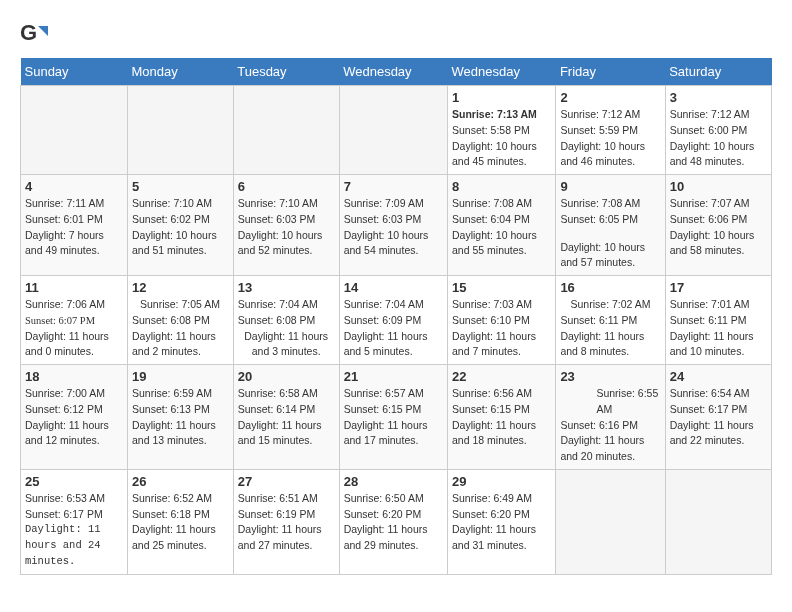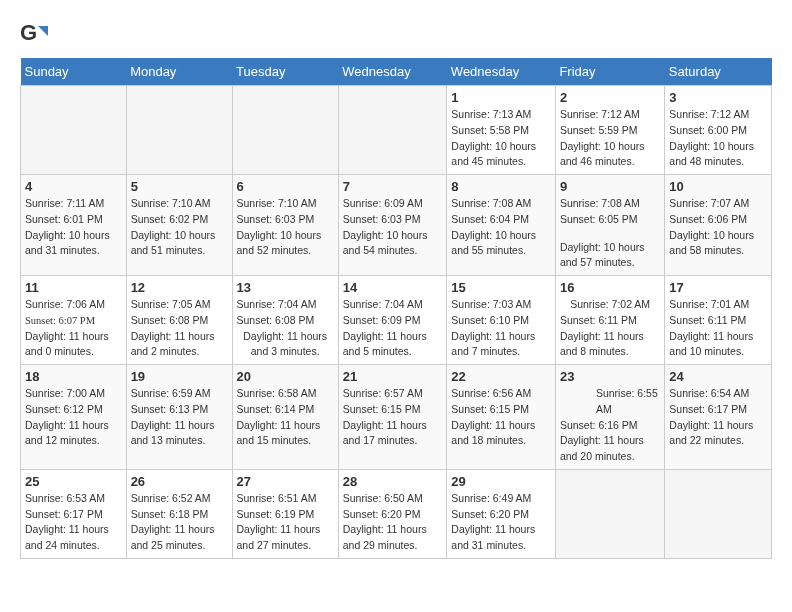--- a/index.html
+++ b/index.html
@@ -120,21 +120,21 @@
   </thead>
   <tbody id="calendar-body">
   <tr>
         <td class="empty-cell"></td>
         <td class="empty-cell"></td>
         <td class="empty-cell"></td>
         <td class="empty-cell"></td>
         <td>
           <span class="day-number">1</span>
           <div class="day-info">
-            <span style="display: block;">Sunrise: 7:13 AM</span>
+            <span style="display: block; font-weight: bold;">Sunrise: 7:13 AM</span>
             <span style="display: block;">Sunset: 5:58 PM</span>
             <span style="display: block;">Daylight: 10 hours and 45 minutes.</span>
           </div>
         </td>
         <td>
           <span class="day-number">2</span>
           <div class="day-info">
             <span style="display: block;">Sunrise: 7:12 AM</span>
             <span style="display: block;">Sunset: 5:59 PM</span>
             <span style="display: block;">Daylight: 10 hours and 46 minutes.</span>
@@ -148,21 +148,21 @@
             <span style="display: block;">Daylight: 10 hours and 48 minutes.</span>
           </div>
         </td>
       </tr>
       <tr>
         <td>
           <span class="day-number">4</span>
           <div class="day-info">
             <span style="display: block;">Sunrise: 7:11 AM</span>
             <span style="display: block;">Sunset: 6:01 PM</span>
-            <span style="display: block;">Daylight: 10 hours and 31 minutes.</span>
+            <span style="display: block;">Daylight: 7 hours and 49 minutes.</span>
           </div>
         </td>
         <td>
           <span class="day-number">5</span>
           <div class="day-info">
             <span style="display: block;">Sunrise: 7:10 AM</span>
             <span style="display: block;">Sunset: 6:02 PM</span>
             <span style="display: block;">Daylight: 10 hours and 51 minutes.</span>
           </div>
         </td>
@@ -170,21 +170,21 @@
           <span class="day-number">6</span>
           <div class="day-info">
             <span style="display: block;">Sunrise: 7:10 AM</span>
             <span style="display: block;">Sunset: 6:03 PM</span>
             <span style="display: block;">Daylight: 10 hours and 52 minutes.</span>
           </div>
         </td>
         <td>
           <span class="day-number">7</span>
           <div class="day-info">
-            <span style="display: block;">Sunrise: 6:09 AM</span>
+            <span style="display: block;">Sunrise: 7:09 AM</span>
             <span style="display: block;">Sunset: 6:03 PM</span>
             <span style="display: block;">Daylight: 10 hours and 54 minutes.</span>
           </div>
         </td>
         <td>
           <span class="day-number">8</span>
           <div class="day-info">
             <span style="display: block;">Sunrise: 7:08 AM</span>
             <span style="display: block;">Sunset: 6:04 PM</span>
             <span style="display: block;">Daylight: 10 hours and 55 minutes.</span>
@@ -212,21 +212,21 @@
           <span class="day-number">11</span>
           <div class="day-info">
             <span style="display: block;">Sunrise: 7:06 AM</span>
             <span style="display: block; font-family: Liberation Serif, serif;">Sunset: 6:07 PM</span>
             <span style="display: block;">Daylight: 11 hours and 0 minutes.</span>
           </div>
         </td>
         <td>
           <span class="day-number">12</span>
           <div class="day-info">
-            <span style="display: block;">Sunrise: 7:05 AM</span>
+            <span style="display: block; margin-left: 8px;">Sunrise: 7:05 AM</span>
             <span style="display: block;">Sunset: 6:08 PM</span>
             <span style="display: block;">Daylight: 11 hours and 2 minutes.</span>
           </div>
         </td>
         <td>
           <span class="day-number">13</span>
           <div class="day-info">
             <span style="display: block;">Sunrise: 7:04 AM</span>
             <span style="display: block;">Sunset: 6:08 PM</span>
             <span style="display: block; text-align: center;">Daylight: 11 hours and 3 minutes.</span>
@@ -322,21 +322,21 @@
             <span style="display: block;">Daylight: 11 hours and 22 minutes.</span>
           </div>
         </td>
       </tr>
       <tr>
         <td>
           <span class="day-number">25</span>
           <div class="day-info">
             <span style="display: block;">Sunrise: 6:53 AM</span>
             <span style="display: block;">Sunset: 6:17 PM</span>
-            <span style="display: block;">Daylight: 11 hours and 24 minutes.</span>
+            <span style="display: block; font-family: Liberation Mono, monospace;">Daylight: 11 hours and 24 minutes.</span>
           </div>
         </td>
         <td>
           <span class="day-number">26</span>
           <div class="day-info">
             <span style="display: block;">Sunrise: 6:52 AM</span>
             <span style="display: block;">Sunset: 6:18 PM</span>
             <span style="display: block;">Daylight: 11 hours and 25 minutes.</span>
           </div>
         </td>

